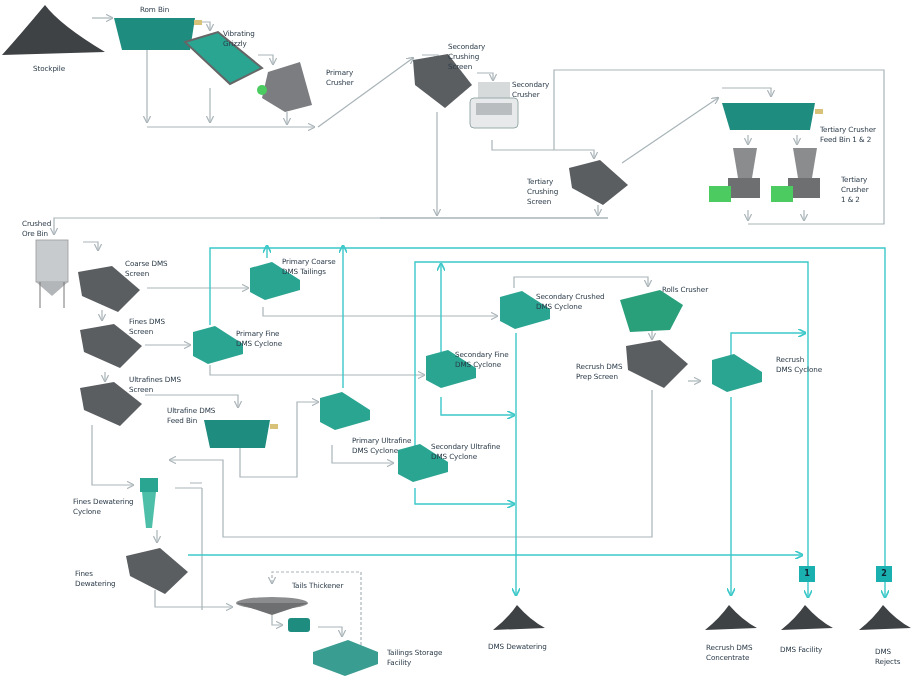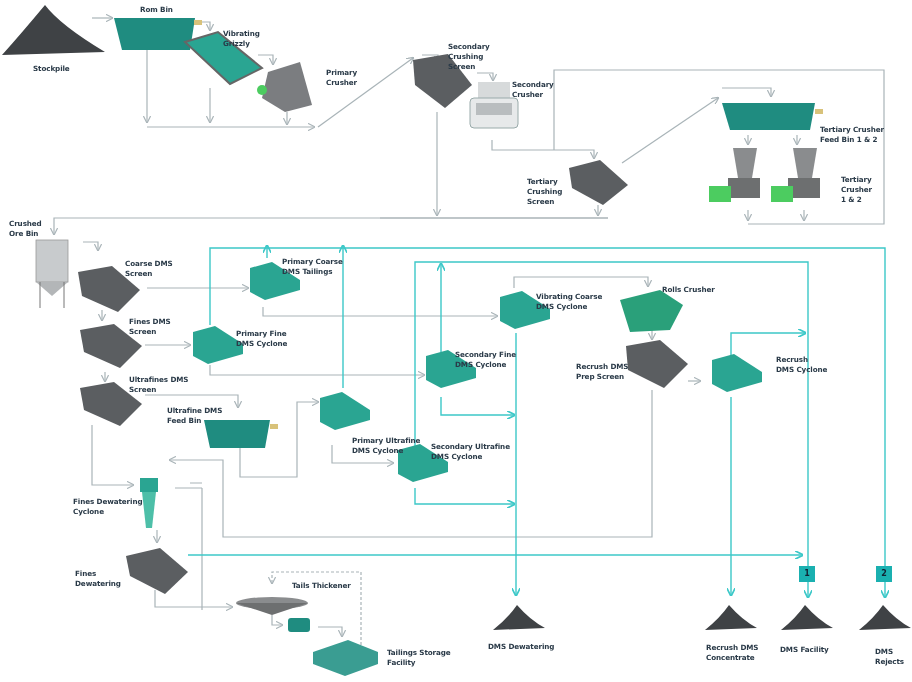--- a/index.html
+++ b/index.html
@@ -1,18 +1,18 @@
 <!DOCTYPE html>
 <html><head>
 <meta charset="utf-8">
 <style>
   html,body{margin:0;padding:0;background:#ffffff;}
   #stage{position:relative;width:912px;height:682px;overflow:hidden;background:#ffffff;font-family:"DejaVu Sans",sans-serif;}
   #flow{position:absolute;left:0;top:0;}
-  .lbl{position:absolute;font-size:7.2px;font-weight:bold;color:#2a3a48;line-height:10px;white-space:pre-line;letter-spacing:-0.1px;}
+  .lbl{position:absolute;font-size:7.2px;font-weight:normal;color:#2a3a48;line-height:10px;white-space:pre-line;letter-spacing:-0.1px;}
   .eq{position:absolute;}
   .badge{position:absolute;width:16px;height:16px;background:#1ab0b0;color:#123;font-size:8px;font-weight:bold;text-align:center;line-height:16px;}
 </style>
 </head>
 <body>
 
 <div id="stage">
 
   <svg id="flow" width="912" height="682">
     <defs>
@@ -195,37 +195,37 @@
 Crusher</div>
   <div class="lbl" style="left:527px;top:177px">Tertiary
 Crushing
 Screen</div>
   <div class="lbl" style="left:820px;top:125px">Tertiary Crusher
 Feed Bin 1 &amp; 2</div>
   <div class="lbl" style="left:841px;top:175px">Tertiary
 Crusher
 1 &amp; 2</div>
 
-  <div class="lbl" style="left:9px;top:219px">Crushed
+  <div class="lbl" style="left:22px;top:219px">Crushed
 Ore Bin</div>
   <div class="lbl" style="left:125px;top:259px">Coarse DMS
 Screen</div>
   <div class="lbl" style="left:129px;top:317px">Fines DMS
 Screen</div>
   <div class="lbl" style="left:129px;top:375px">Ultrafines DMS
 Screen</div>
   <div class="lbl" style="left:167px;top:406px">Ultrafine DMS
 Feed Bin</div>
   <div class="lbl" style="left:282px;top:257px">Primary Coarse
 DMS Tailings</div>
   <div class="lbl" style="left:236px;top:329px">Primary Fine
 DMS Cyclone</div>
   <div class="lbl" style="left:352px;top:436px">Primary Ultrafine
 DMS Cyclone</div>
-  <div class="lbl" style="left:536px;top:292px">Vibrating Coarse
+  <div class="lbl" style="left:536px;top:292px">Secondary Crushed
 DMS Cyclone</div>
   <div class="lbl" style="left:455px;top:350px">Secondary Fine
 DMS Cyclone</div>
   <div class="lbl" style="left:431px;top:442px">Secondary Ultrafine
 DMS Cyclone</div>
   <div class="lbl" style="left:662px;top:285px">Rolls Crusher</div>
   <div class="lbl" style="left:576px;top:362px">Recrush DMS
 Prep Screen</div>
   <div class="lbl" style="left:776px;top:355px">Recrush
 DMS Cyclone</div>

